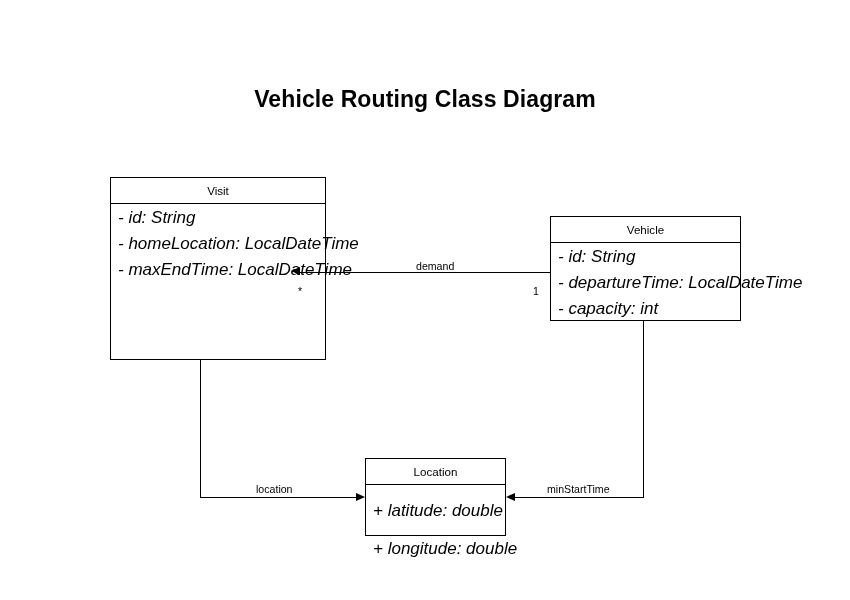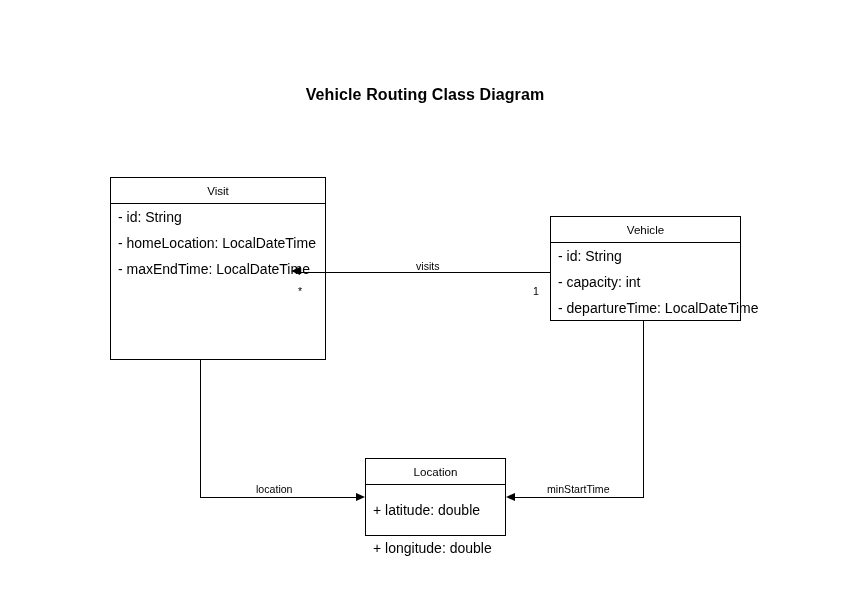--- a/index.html
+++ b/index.html
@@ -18,21 +18,21 @@
     height: 600px;
     background: #ffffff;
     overflow: hidden;
   }
   #diagram-title {
     position: absolute;
     left: 0;
     top: 86px;
     width: 850px;
     text-align: center;
-    font-size: 16px;
+    font-size: 23px;
     font-weight: bold;
     letter-spacing: 0.1px;
     color: #000000;
   }
 
   
   .uml-class {
     position: absolute;
     box-sizing: border-box;
     border: 1.15px solid #000000;
@@ -53,23 +53,24 @@
   }
   .uml-attrs {
     box-sizing: border-box;
     padding: 0;
   }
   .uml-attr {
     box-sizing: border-box;
     display: flex;
     align-items: center;
     padding-left: 7px;
-    font-size: 14px;
+    font-size: 17px;
     color: #000000;
     white-space: nowrap;
+    font-style: italic;
   }
 
   #class-visit  { left: 110px; top: 177px; width: 216px; height: 183px; }
   #class-visit  .uml-attr { height: 26px; }
   #class-vehicle { left: 550px; top: 216px; width: 191px; height: 105px; }
   #class-vehicle .uml-attr { height: 26px; }
   #class-location { left: 365px; top: 458px; width: 141px; height: 78px; }
   #class-location .uml-attr { height: 26px; margin-top: 12px; }
 
   
@@ -126,36 +127,36 @@
       <div class="uml-attr">- id: String</div>
       <div class="uml-attr">- homeLocation: LocalDateTime</div>
       <div class="uml-attr">- maxEndTime: LocalDateTime</div>
     </div>
   </div>
 
   <div class="uml-class" id="class-vehicle">
     <div class="uml-class-name">Vehicle</div>
     <div class="uml-attrs">
       <div class="uml-attr">- id: String</div>
+      <div class="uml-attr">- departureTime: LocalDateTime</div>
       <div class="uml-attr">- capacity: int</div>
-      <div class="uml-attr">- departureTime: LocalDateTime</div>
     </div>
   </div>
 
   <div class="uml-class" id="class-location">
     <div class="uml-class-name">Location</div>
     <div class="uml-attrs">
       <div class="uml-attr">+ latitude: double</div>
       <div class="uml-attr">+ longitude: double</div>
     </div>
   </div>
 
   <div class="edge-line edge-h" style="left:300px; top:272px; width:250px;"></div>
   <div class="arrow arrow-left" style="left:291px; top:267.4px;"></div>
-  <div class="edge-label" style="left:414px; top:260px;">visits</div>
+  <div class="edge-label" style="left:414px; top:260px;">demand</div>
   <div class="mult-label" style="left:298px; top:285px;">*</div>
   <div class="mult-label" style="left:533px; top:285px;">1</div>
 
   <div class="edge-line edge-v" style="left:200px; top:360px; height:138px;"></div>
   <div class="edge-line edge-h" style="left:200px; top:496.8px; width:156px;"></div>
   <div class="arrow arrow-right" style="left:356px; top:492.7px;"></div>
   <div class="edge-label" style="left:254px; top:483px;">location</div>
 
   <div class="edge-line edge-v" style="left:643px; top:321px; height:177px;"></div>
   <div class="edge-line edge-h" style="left:515px; top:496.8px; width:129px;"></div>

